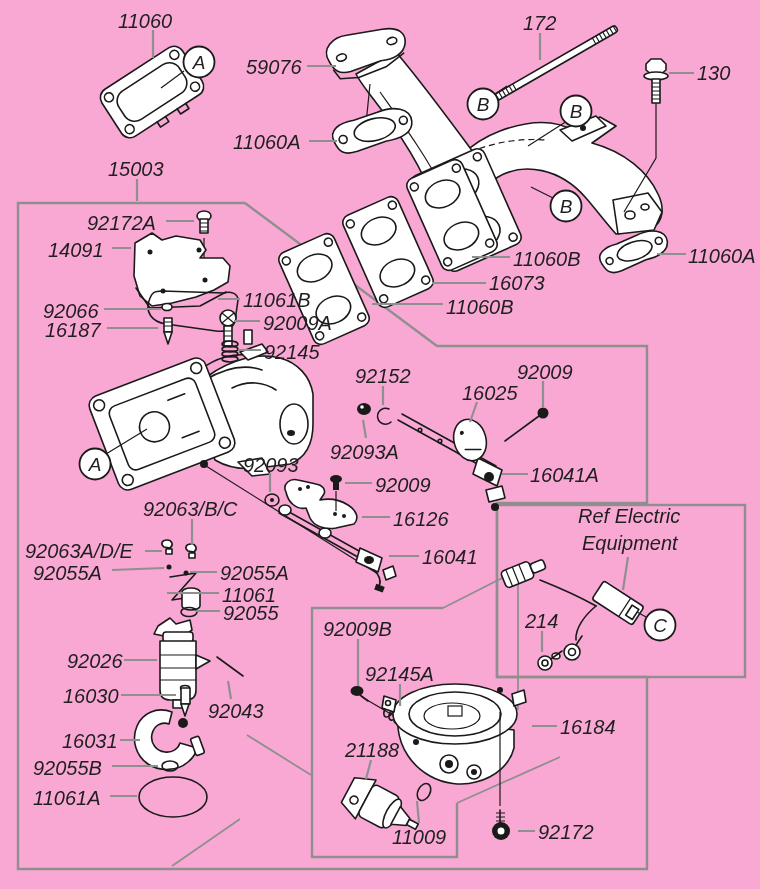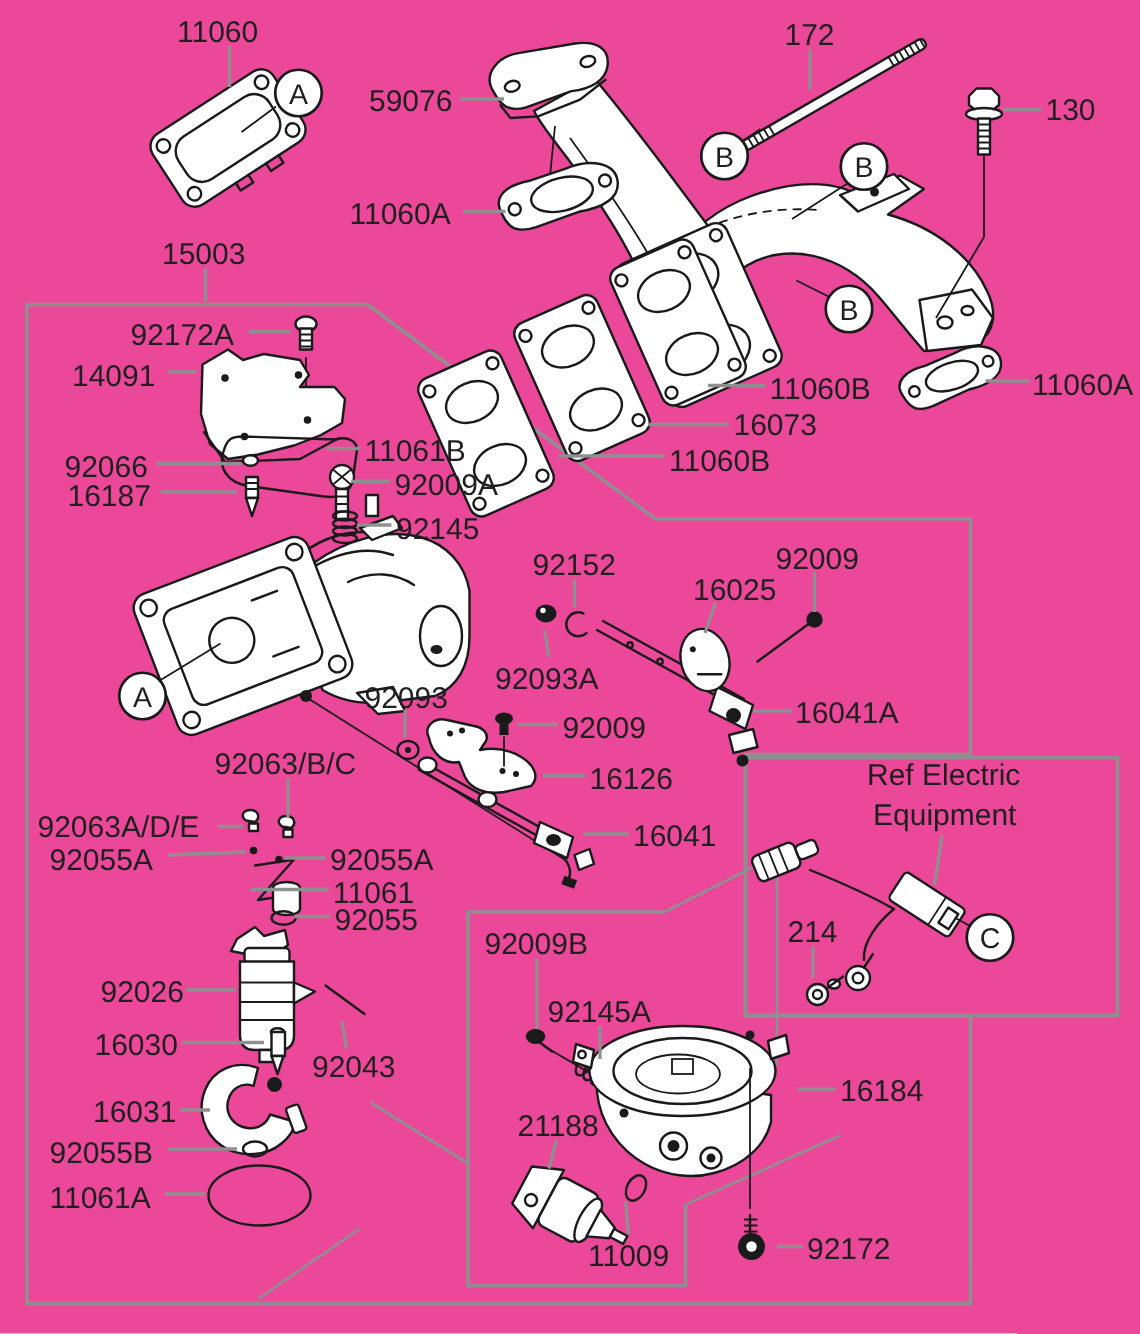--- a/index.html
+++ b/index.html
@@ -1,17 +1,17 @@
 <!DOCTYPE html>
 <html><head>
 <meta charset="utf-8">
 <title>Parts Diagram</title>
 <style>
   html,body{margin:0;padding:0;background:#ffffff;}
-  .stage{position:relative;width:760px;height:889px;background:#ec4899;overflow:hidden;}
+  .stage{position:relative;width:760px;height:889px;background:#f9a8d4;overflow:hidden;font-style:italic;}
   svg{display:block;}
   .part-label{font-family:"Liberation Sans",sans-serif;font-size:20px;fill:#1f1f1f;}
   .marker-letter{font-family:"Liberation Sans",sans-serif;font-size:19px;fill:#1f1f1f;text-anchor:middle;}
   .art{stroke:#1a1a1a;fill:none;stroke-width:1.6;stroke-linejoin:round;stroke-linecap:round;}
   .artfill{stroke:#1a1a1a;fill:#ffffff;stroke-width:1.6;stroke-linejoin:round;}
   .dark{fill:#1a1a1a;stroke:none;}
   .boxline{stroke:#8f8f8f;stroke-width:2.4;fill:none;}
   .pointer{stroke:#8f8f8f;stroke-width:1.8;fill:none;}
   .leader{stroke:#8f8f8f;stroke-width:2.2;fill:none;}
   .thin{stroke:#1a1a1a;stroke-width:1.2;fill:none;}

